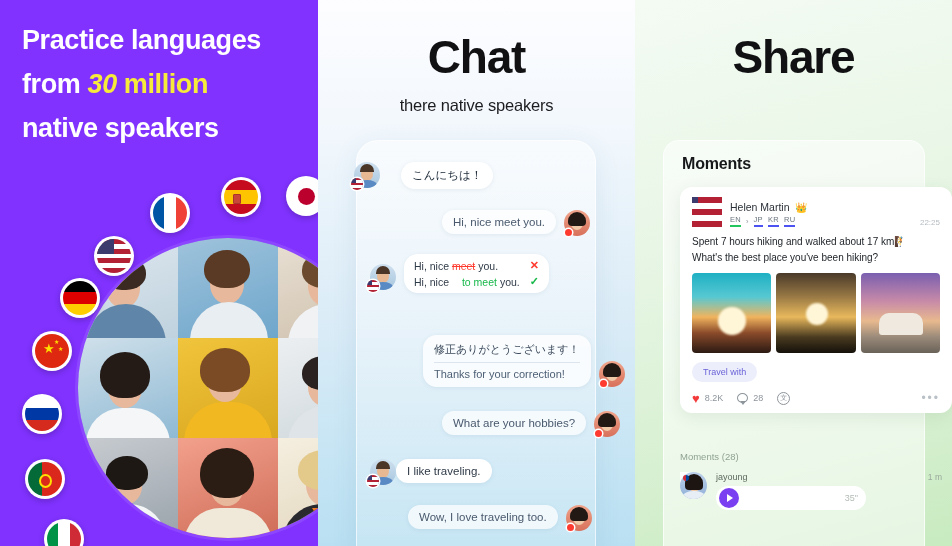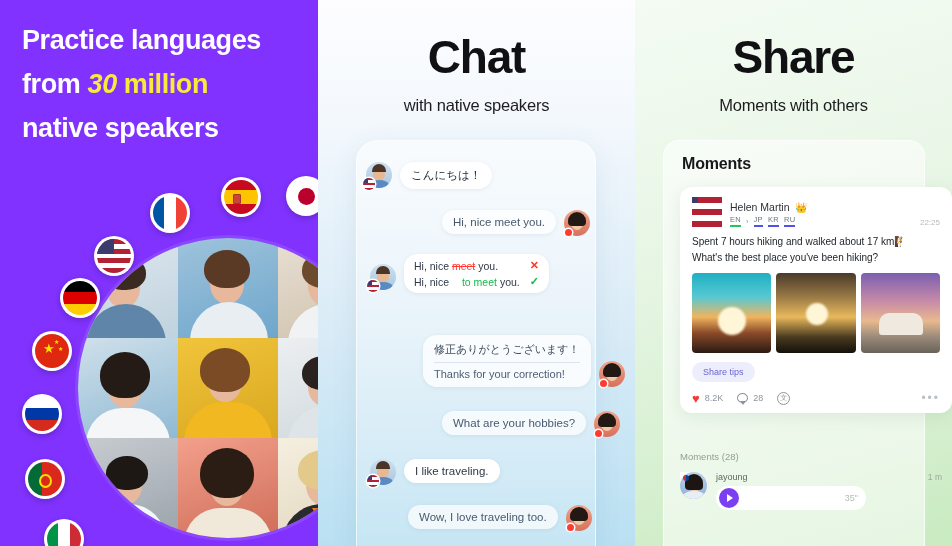--- a/index.html
+++ b/index.html
@@ -334,25 +334,25 @@
             <i style="background:#009246"></i>
             <i style="background:#fff"></i>
             <i style="background:#ce2b37"></i>
           </div>
         </div>
     </div>
   </div>
 
   <div class="panel" id="panel-chat">
     <div class="pan-title">Chat</div>
-    <div class="pan-sub">with native speakers</div>
+    <div class="pan-sub">there native speakers</div>
 
     <div class="phone"></div>
 
-    <div class="msg-row" style="left:48px;top:162px;gap:8px;font-family:Liberation Mono, monospace;">
+    <div class="msg-row" style="left:36px;top:162px;gap:21px;font-family:Liberation Mono, monospace;">
       <div class="av">
         <div class="ph" style="background:linear-gradient(180deg,#cfe0ef,#a7c6de)">
           <div class="sk-head" style="left:7px;top:5px;width:12px;height:14px;background:#e8b893"></div>
           <div class="sk-hair" style="left:6px;top:2px;width:14px;height:8px;background:#4a3526;border-radius:7px 7px 0 0"></div>
           <div class="sk-body" style="left:3px;top:18px;width:20px;height:10px;background:#5a8ac4"></div>
         </div>
         <div class="mini-flag">
           <div class="stripes-h">
               <i style="background:#b22234"></i>
               <i style="background:#fff"></i>
@@ -425,21 +425,21 @@
       <div class="bub me">What are your hobbies?</div>
       <div class="av">
         <div class="ph" style="background:linear-gradient(180deg,#f0a58c,#d8705a)">
           <div class="sk-head" style="left:7px;top:6px;width:12px;height:14px;background:#f0c9a8"></div>
           <div class="sk-hair" style="left:4px;top:2px;width:18px;height:14px;background:#221914;border-radius:9px 9px 4px 4px"></div>
         </div>
         <div class="dot"></div>
       </div>
     </div>
 
-    <div class="msg-row" style="left:52px;top:459px;gap:8px;">
+    <div class="msg-row" style="left:52px;top:459px;gap:0;">
       <div class="av">
         <div class="ph" style="background:linear-gradient(180deg,#cfe0ef,#a7c6de)">
           <div class="sk-head" style="left:7px;top:5px;width:12px;height:14px;background:#e8b893"></div>
           <div class="sk-hair" style="left:6px;top:2px;width:14px;height:8px;background:#4a3526;border-radius:7px 7px 0 0"></div>
           <div class="sk-body" style="left:3px;top:18px;width:20px;height:10px;background:#5a8ac4"></div>
         </div>
         <div class="mini-flag">
           <div class="stripes-h">
               <i style="background:#b22234"></i>
               <i style="background:#fff"></i>
@@ -460,21 +460,20 @@
           <div class="sk-head" style="left:7px;top:6px;width:12px;height:14px;background:#f0c9a8"></div>
           <div class="sk-hair" style="left:4px;top:2px;width:18px;height:14px;background:#221914;border-radius:9px 9px 4px 4px"></div>
         </div>
         <div class="dot"></div>
       </div>
     </div>
   </div>
 
   <div class="panel" id="panel-share">
     <div class="pan-title">Share</div>
-    <div class="pan-sub">Moments with others</div>
 
     <div class="mom-card">
       <div class="mom-head">Moments</div>
 
       <div class="post">
         <div class="post-head">
           <div class="post-av">
             <div class="avimg" style="background:linear-gradient(180deg,#cde7ea,#a9d2d8)">
               <div class="sk-head" style="left:9px;top:6px;width:13px;height:15px;background:#8a5a3c"></div>
               <div class="sk-hair" style="left:7px;top:2px;width:17px;height:10px;background:#7a2a2a;border-radius:9px 9px 0 0"></div>
@@ -517,21 +516,21 @@
               <div class="ph-sun" style="left:26px;top:34px;width:28px;height:28px;"></div>
             </div>
           <div class="photo ph-b">
               <div class="ph-sun" style="left:30px;top:30px;width:22px;height:22px;"></div>
             </div>
           <div class="photo ph-c">
               <div style="position:absolute;left:18px;top:40px;width:44px;height:22px;background:#efe9e0;border-radius:10px 10px 3px 3px;"></div>
             </div>
         </div>
 
-        <div><span class="tagchip">Share tips</span></div>
+        <div><span class="tagchip">Travel with</span></div>
 
         <div class="actions">
           <div class="act">
             <span class="heart">♥</span>
             <span>8.2K</span>
           </div>
           <div class="act">
             <span class="cbubble"></span>
             <span>28</span>
           </div>

